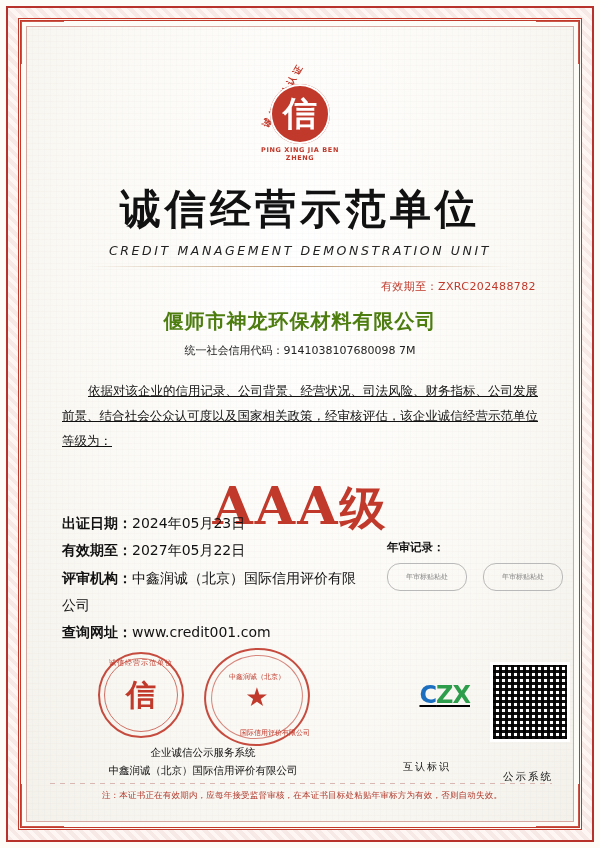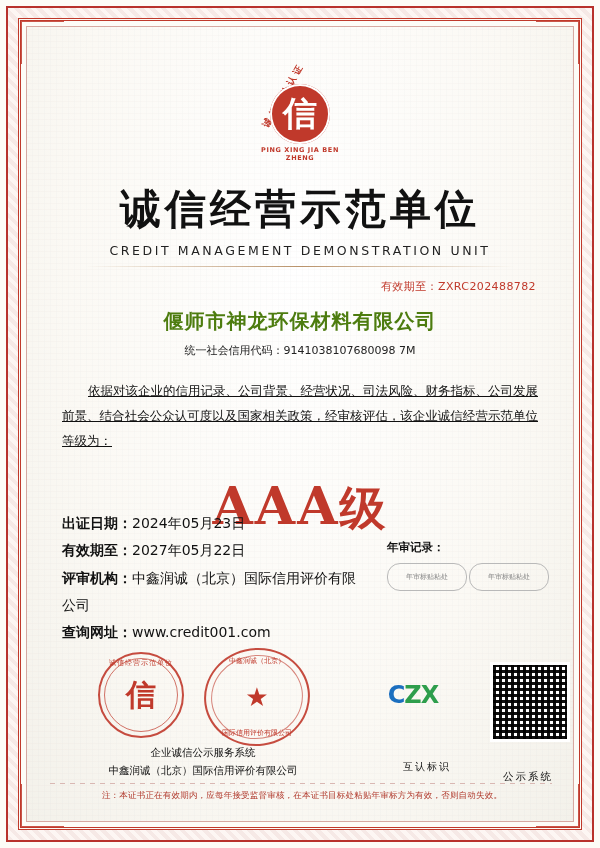--- a/index.html
+++ b/index.html
@@ -96,20 +96,21 @@
     font-weight:bold;
     color:#111;
     font-family:"DejaVu Sans","Liberation Sans",sans-serif;
   }
   .title-en{
     text-align:center;
     margin-top:6px;
     font-size:12.5px;
     letter-spacing:2.6px;
     color:#222;
+    font-style:italic;
   }
   .title-rule{
     width:430px;height:1px;background:#c9a227;margin:8px auto 0;
     background:linear-gradient(90deg,transparent,#b9926a,transparent);
   }
   .credit-no{
     text-align:right;
     margin:12px 24px 0 0;
     font-size:11px;color:#c0392b;letter-spacing:.4px;
   }
@@ -140,21 +141,21 @@
   
   .info{
     position:absolute;left:22px;top:470px;width:300px;
     font-size:14px;line-height:1.95;color:#111;
   }
   .info b{font-weight:bold;}
   .annual{
     position:absolute;left:320px;top:500px;width:190px;margin-left:27px;
   }
   .annual-title{font-size:11.5px;font-weight:bold;color:#111;margin-bottom:8px;}
-  .annual-row{display:flex;gap:2px;}
+  .annual-row{display:flex;gap:16px;}
   .annual-box{
     width:78px;height:26px;border:1px solid #b9b9b9;border-radius:13px;
     display:flex;align-items:center;justify-content:center;
     font-size:7px;color:#888;
   }
 
   
   .seals{
     position:absolute;left:14px;right:10px;top:612px;height:150px;
   }
@@ -184,34 +185,34 @@
   }
   .seal-oval .ell2{
     position:absolute;inset:7px;border:1px solid #c0392b;border-radius:50%;
     transform:rotate(-8deg);opacity:.6;
   }
   .seal-oval .star{
     position:absolute;left:50%;top:50%;transform:translate(-50%,-50%);
     font-size:26px;color:#c0392b;
   }
   .seal-oval .txt-top{
-    position:absolute;top:8px;left:0;width:106px;text-align:center;
+    position:absolute;top:24px;left:0;width:106px;text-align:center;
     font-size:7px;color:#c0392b;
   }
   .seal-oval .txt-bot{
-    position:absolute;bottom:8px;left:0;width:106px;text-align:center;
+    position:absolute;bottom:8px;left:0;width:106px;text-align:right;
     font-size:7px;color:#c0392b;
   }
   .seal-caption{
     position:absolute;left:24px;top:92px;width:250px;text-align:center;
     font-size:10.5px;color:#111;line-height:1.7;
   }
   .logo-mark{
-    position:absolute;left:316px;top:22px;width:86px;height:42px;
-    display:flex;align-items:center;justify-content:center;
+    position:absolute;left:330px;top:22px;width:86px;height:42px;
+    display:flex;align-items:center;justify-content:flex-end;text-decoration:underline;
   }
   .logo-mark .glyph{
     font-size:24px;font-weight:bold;color:#1c6fbf;letter-spacing:-1px;
   }
   .logo-mark .glyph .c2{color:#2e9e4c;}
   .logo-cap{
     position:absolute;left:320px;top:108px;width:106px;text-align:center;
     font-size:10px;color:#111;letter-spacing:2px;
   }
   .qr{

